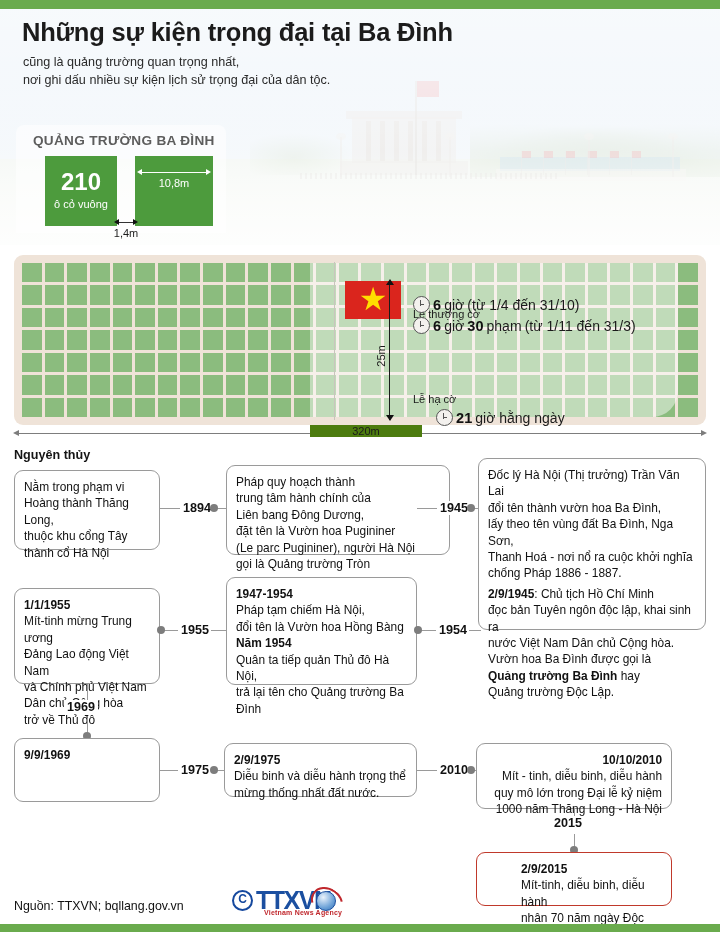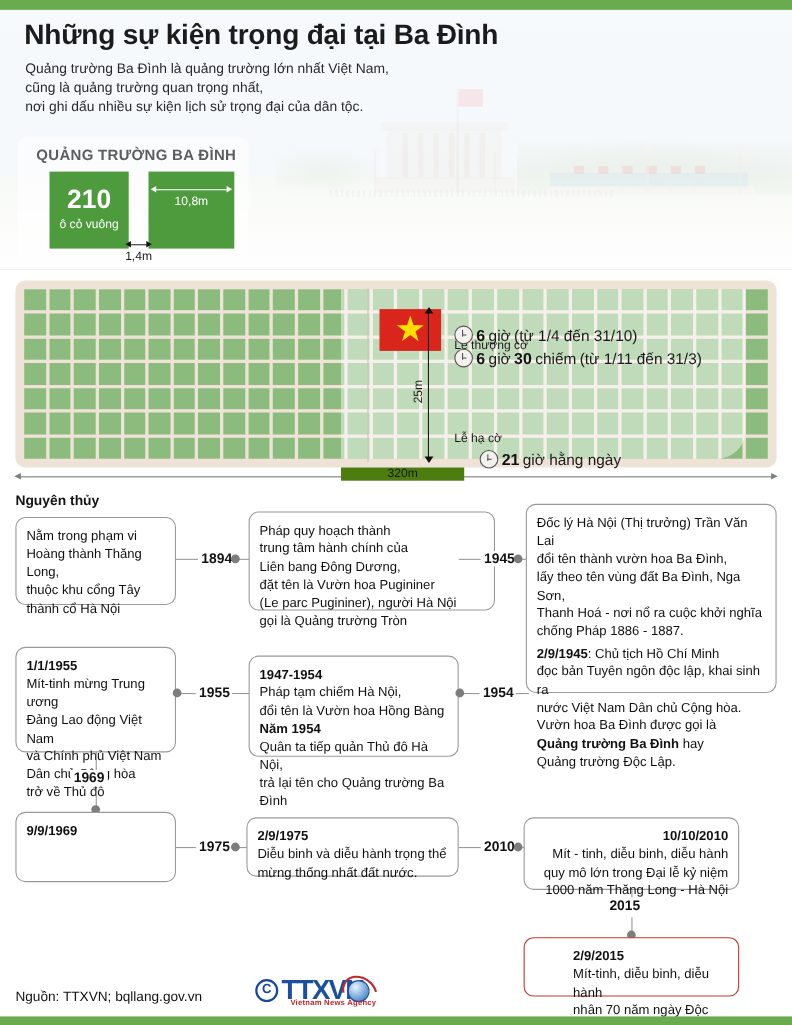--- a/index.html
+++ b/index.html
@@ -161,21 +161,20 @@
         <div class="lampb" style="left:584px;top:124px"></div>
       <div class="lamp" style="left:672px;top:128px"></div>
         <div class="lampb" style="left:668px;top:124px"></div>
     </div>
 
     <div class="haze"></div>
   </div>
 
   <h1 class="title">Những sự kiện trọng đại tại Ba Đình</h1>
   <div class="subtitle">
-    <div>Quảng trường Ba Đình là quảng trường lớn nhất Việt Nam,</div>
     <div>cũng là quảng trường quan trọng nhất,</div>
     <div>nơi ghi dấu nhiều sự kiện lịch sử trọng đại của dân tộc.</div>
   </div>
 
   <div class="sqpanel"></div>
   <div class="sqpanel-title">QUẢNG TRƯỜNG BA ĐÌNH</div>
 
   <div class="gbox gbox1"></div>
   <div class="n210">210</div>
   <div class="n210lbl">ô cỏ vuông</div>
@@ -428,21 +427,21 @@
     <span class="clock"></span>
     <span class="bignum">6</span>
     <span class="smtxt">giờ</span>
     <span class="smtxt">(từ 1/4 đến 31/10)</span>
   </div>
   <div class="cer" style="left:413px;top:317px;">
     <span class="clock"></span>
     <span class="bignum">6</span>
     <span class="smtxt">giờ</span>
     <span class="bignum">30</span>
-    <span class="smtxt">chiếm</span>
+    <span class="smtxt">phạm</span>
     <span class="smtxt">(từ 1/11 đến 31/3)</span>
   </div>
 
   <div class="cer" style="left:413px;top:393px;">Lễ hạ cờ</div>
   <div class="cer" style="left:436px;top:409px;">
     <span class="clock"></span>
     <span class="bignum">21</span>
     <span class="smtxt">giờ hằng ngày</span>
   </div>
 
@@ -494,21 +493,21 @@
       <span style="white-space:pre-line">Mít-tinh mừng Trung ương
 Đảng Lao động Việt Nam
 và Chính phủ Việt Nam
 Dân chủ Cộng hòa
 trở về Thủ đô</span>
     </div>
     <div class="conn" style="left:160px;top:182px;width:20px;"></div>
     <div class="dot" style="left:157px;top:178px;"></div>
     <div class="yr" style="left:178px;top:175px;">1955</div>
     <div class="conn" style="left:211px;top:182px;width:24px;"></div>
-    <div class="tbox" style="left:226px;top:148px;width:191px;height:92px;">
+    <div class="tbox" style="left:226px;top:129px;width:191px;height:108px;">
       <b>1947-1954</b><br>
       <span style="white-space:pre-line">Pháp tạm chiếm Hà Nội,
 đổi tên là Vườn hoa Hồng Bàng</span><br>
       <b>Năm 1954</b><br>
       <span style="white-space:pre-line">Quân ta tiếp quản Thủ đô Hà Nội,
 trả lại tên cho Quảng trường Ba Đình</span>
     </div>
     <div class="conn" style="left:417px;top:182px;width:20px;"></div>
     <div class="dot" style="left:414px;top:178px;"></div>
     <div class="yr" style="left:436px;top:175px;">1954</div>

